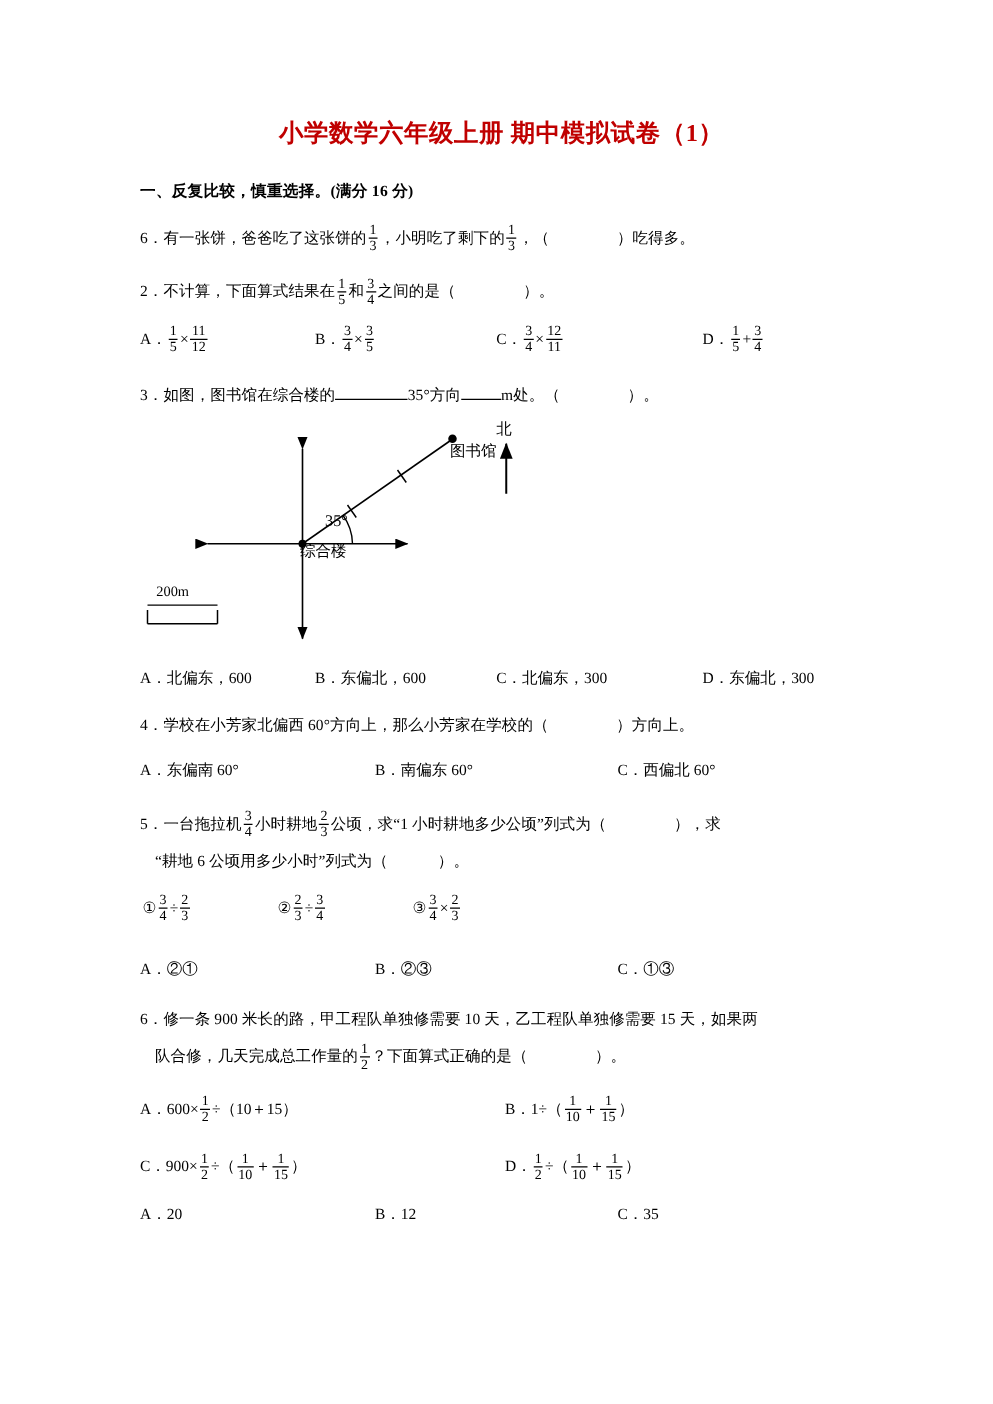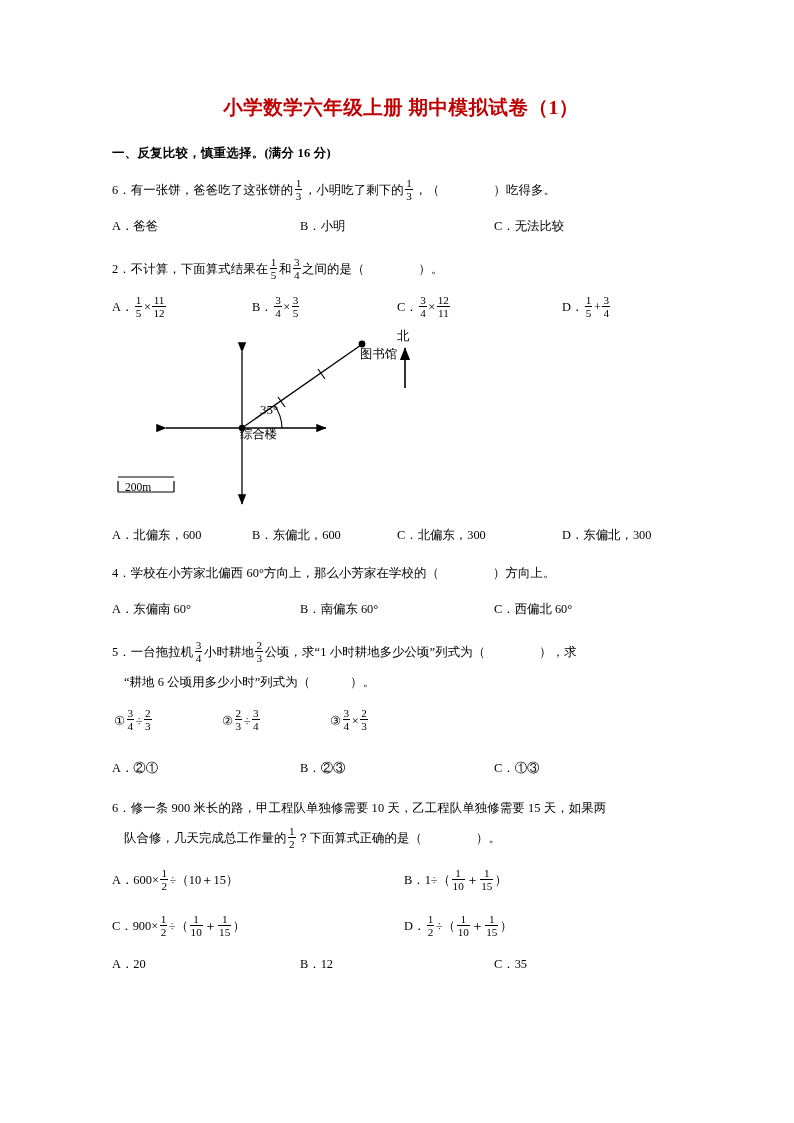--- a/index.html
+++ b/index.html
@@ -110,54 +110,54 @@
   .diagram svg { position: absolute; left: 0; top: 0; }
   .dlabel {
     position: absolute;
     font-size: 12.4px;
     white-space: nowrap;
   }
   .lbl-lib   { left: 248px; top: 20px; }
   .lbl-bei   { left: 285px; top: 2px; }
   .lbl-zong  { left: 128px; top: 100px; }
   .lbl-ang   { left: 148px; top: 76px; font-family: "Liberation Serif", serif; font-size: 13px;}
-  .lbl-scale { left: 13px; top: 155px; font-size: 11.5px; font-family: Liberation Serif, serif; }
+  .lbl-scale { left: 13px; top: 135px; font-size: 11.5px; font-family: Liberation Serif, serif; }
 </style>
 </head>
 <body>
 
 <div class="page">
 
   <div class="doc-title">小学数学六年级上册 期中模拟试卷（1）</div>
 
   <div class="section-head">一、反复比较，慎重选择。(满分 16 分)</div>
 
   <div class="q">
     <span class="q-line">
       <span>6．有一张饼，爸爸吃了这张饼的</span><span class="frac"><span class="num">1</span><span class="den">3</span></span><span>，小明吃了剩下的</span><span class="frac"><span class="num">1</span><span class="den">3</span></span><span>，（</span><span class="paren-gap"></span><span>）吃得多。</span>
     </span>
-  </div>
-  <div class="opts">
-    <span class="opt c1">A．爸爸</span>
-    <span class="opt c2">B．小明</span>
-    <span class="opt c3">C．无法比较</span>
   </div>
 
   <div class="q">
     <span class="q-line">
       <span>2．不计算，下面算式结果在</span><span class="frac"><span class="num">1</span><span class="den">5</span></span><span>和</span><span class="frac"><span class="num">3</span><span class="den">4</span></span><span>之间的是（</span><span class="paren-gap"></span><span>）。</span>
     </span>
   </div>
   <div class="opts tall">
     <span class="opt f1"><span>A．</span><span class="frac"><span class="num">1</span><span class="den">5</span></span><span>×</span><span class="frac"><span class="num">11</span><span class="den">12</span></span></span>
     <span class="opt f2"><span>B．</span><span class="frac"><span class="num">3</span><span class="den">4</span></span><span>×</span><span class="frac"><span class="num">3</span><span class="den">5</span></span></span>
     <span class="opt f3"><span>C．</span><span class="frac"><span class="num">3</span><span class="den">4</span></span><span>×</span><span class="frac"><span class="num">12</span><span class="den">11</span></span></span>
     <span class="opt f4"><span>D．</span><span class="frac"><span class="num">1</span><span class="den">5</span></span><span>+</span><span class="frac"><span class="num">3</span><span class="den">4</span></span></span>
   </div>
 
+  <div class="q">
+    <span class="q-line">
+      <span>3．如图，图书馆在综合楼的</span><span class="blank-u" style="width:58px"></span><span>35°方向</span><span class="blank-u" style="width:32px"></span><span>m处。（</span><span class="paren-gap"></span><span>）。</span>
+    </span>
+  </div>
 
   <div class="diagram">
     <svg width="570" height="196" viewBox="0 0 570 196">
       <defs>
         <marker id="ah" markerWidth="9" markerHeight="9" refX="7.5" refY="3.2" orient="auto">
           <path d="M0,0 L8,3.2 L0,6.4 z" fill="#000"></path>
         </marker>
       </defs>
 
       <line x1="130" y1="26" x2="130" y2="178" stroke="#000" stroke-width="1.3" marker-start="url(#ah)" marker-end="url(#ah)"></line>

